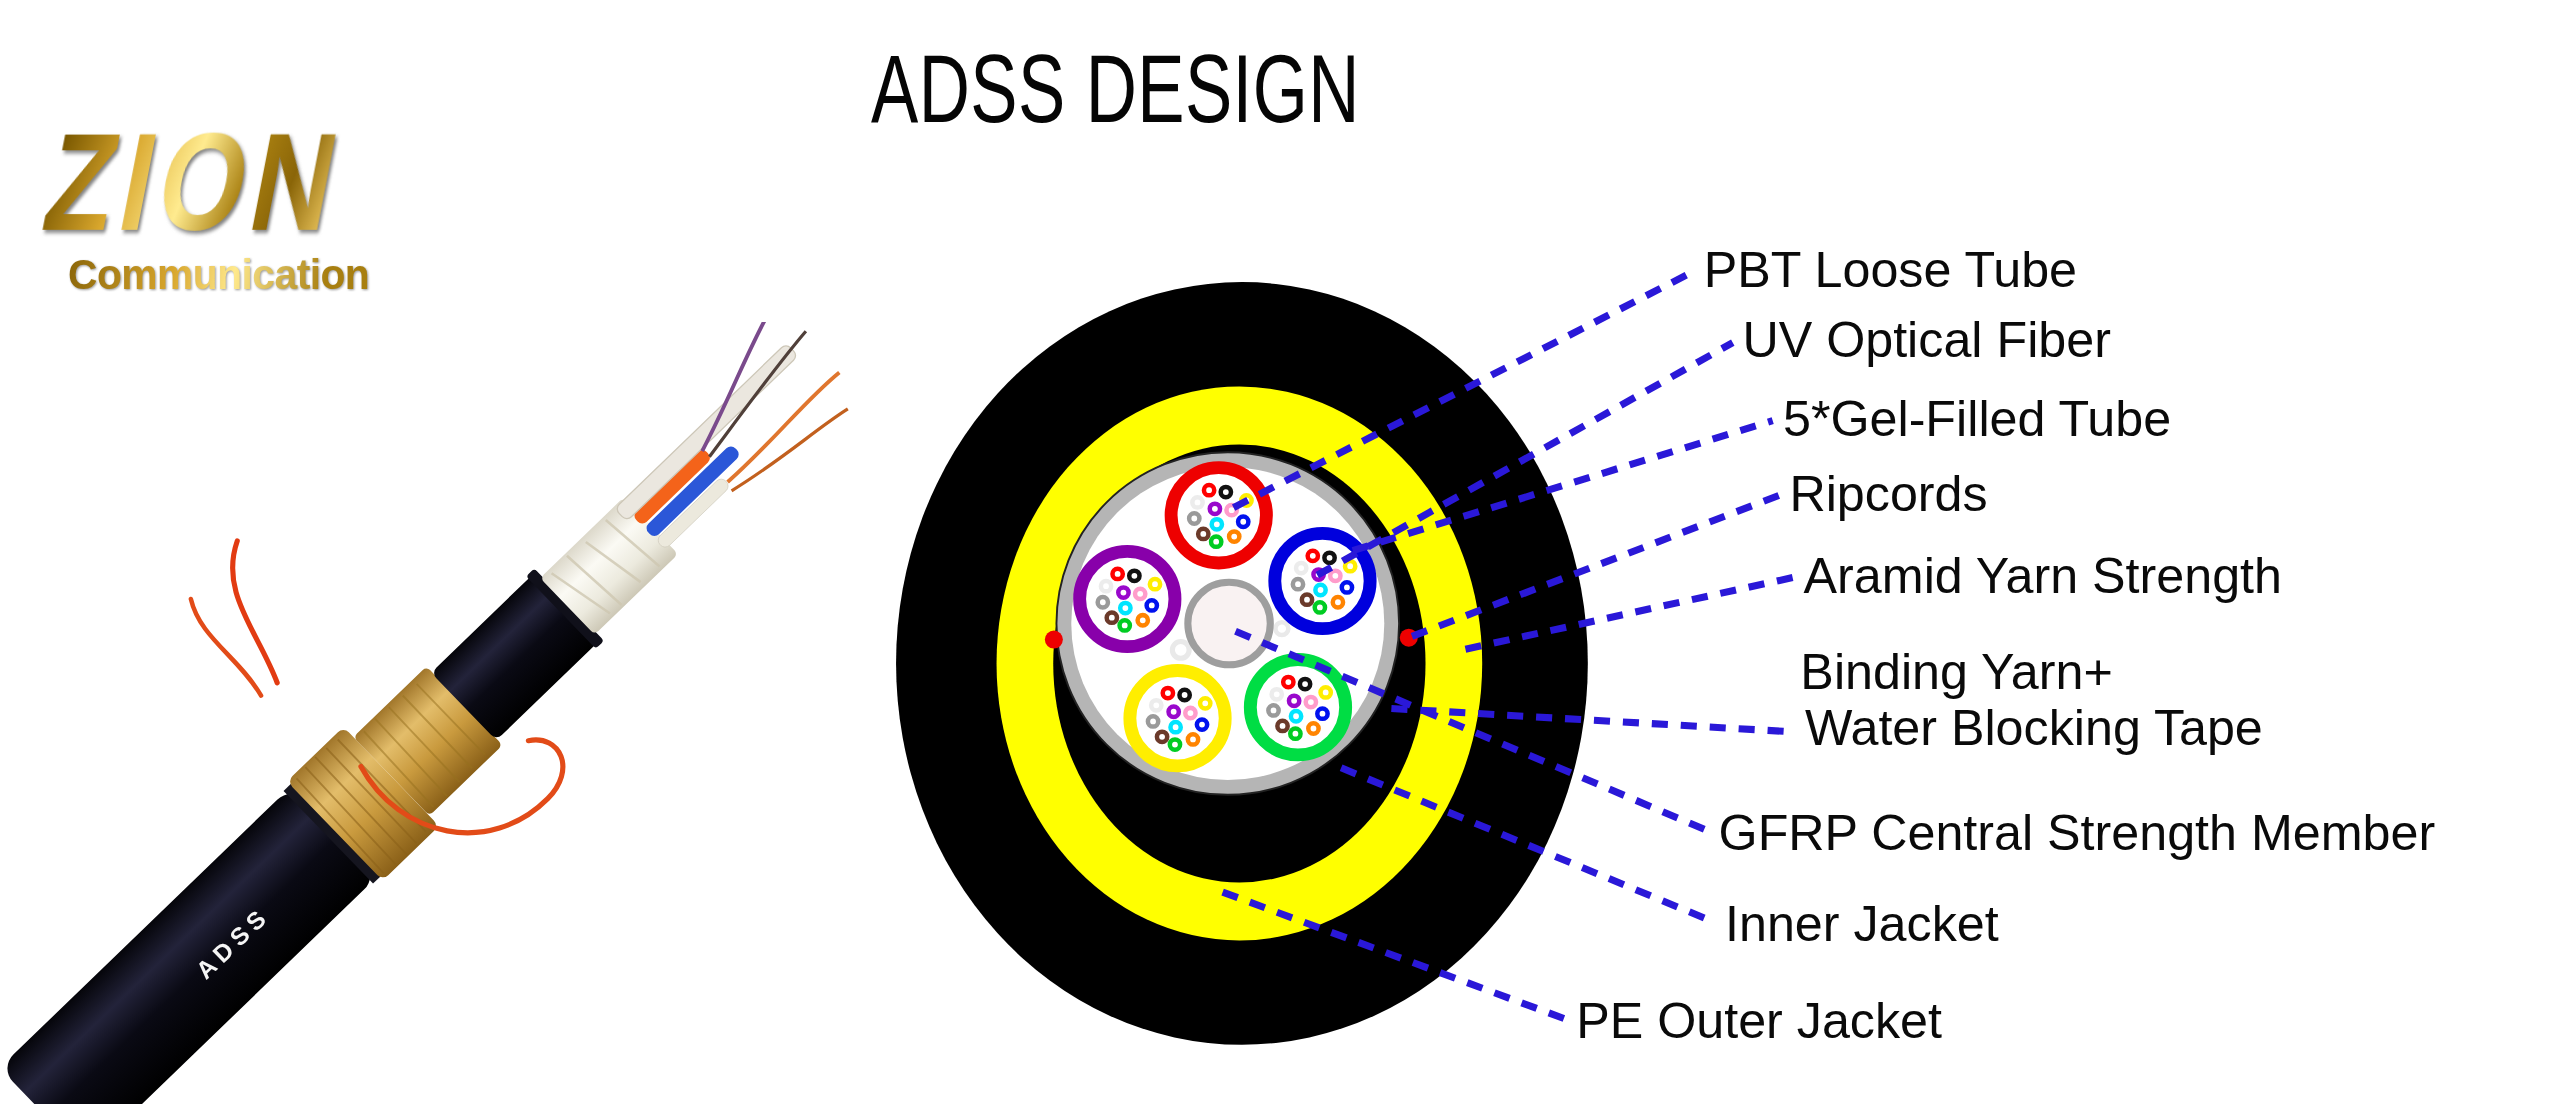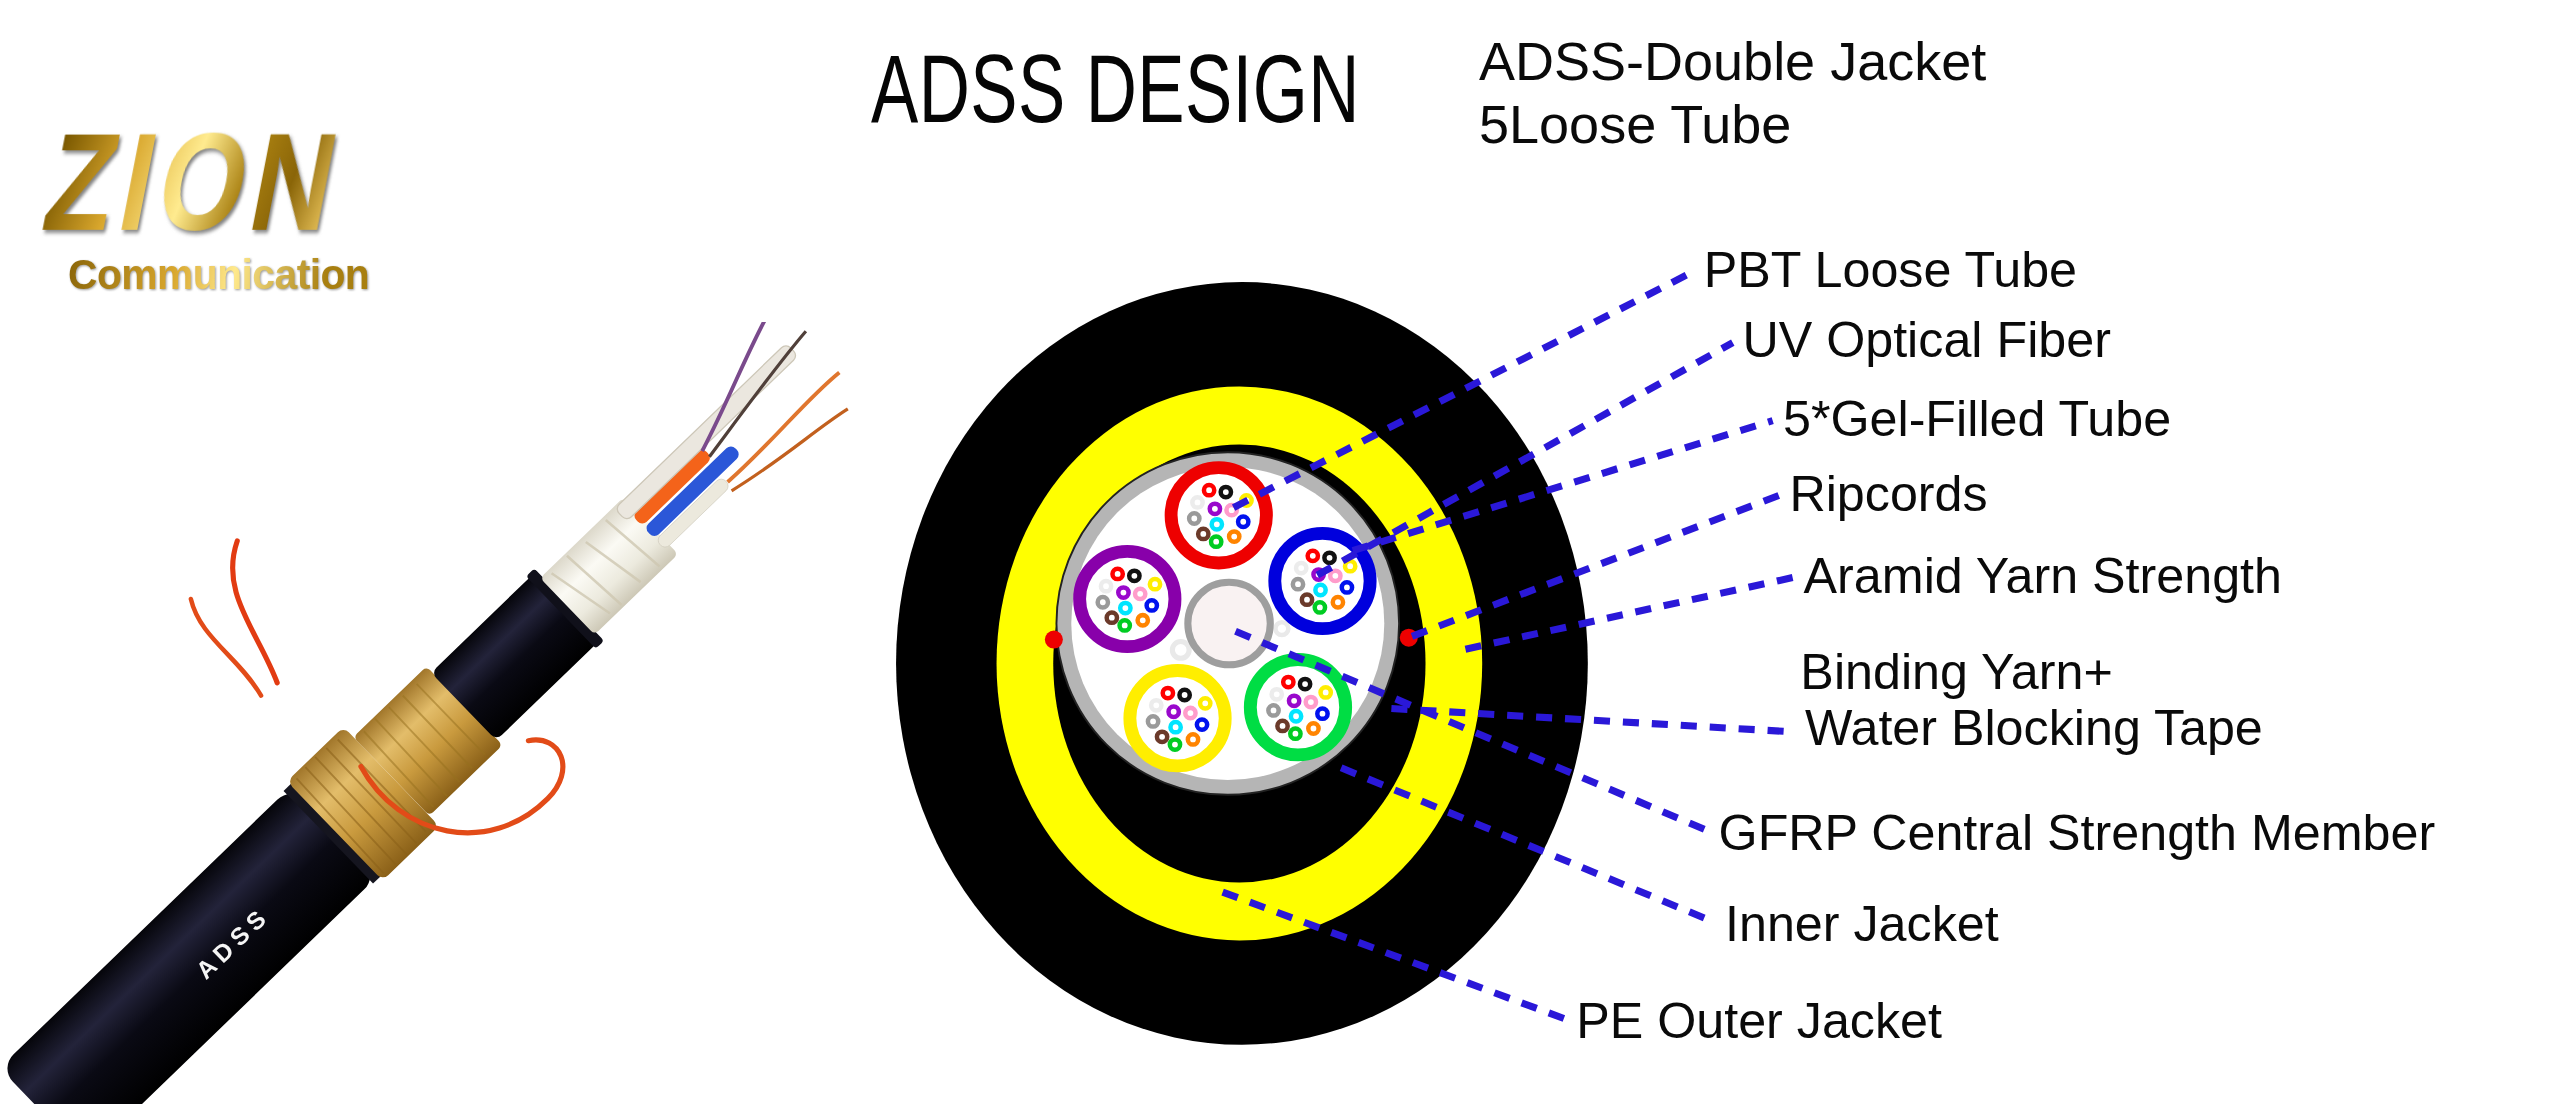--- a/index.html
+++ b/index.html
@@ -45,24 +45,20 @@
 <body>
 
 <div class="canvas">
 
   <div>
     <div class="logo-brand">ZION</div>
     <div class="logo-tagline">Communication</div>
   </div>
 
   <div class="title">ADSS DESIGN</div>
-  <div class="subtitle">
-    <div>ADSS-Double Jacket</div>
-    <div>5Loose Tube</div>
-  </div>
 
   <svg id="photo" width="870" height="782" viewBox="0 0 1350 1214">
     <defs>
       <linearGradient id="jacketGrad" x1="0" y1="0" x2="0" y2="1">
         <stop offset="0" stop-color="#05050a"></stop>
         <stop offset="0.28" stop-color="#23233a"></stop>
         <stop offset="0.55" stop-color="#0a0a14"></stop>
         <stop offset="1" stop-color="#000000"></stop>
       </linearGradient>
       <linearGradient id="yarnGrad" x1="0" y1="0" x2="0" y2="1">

